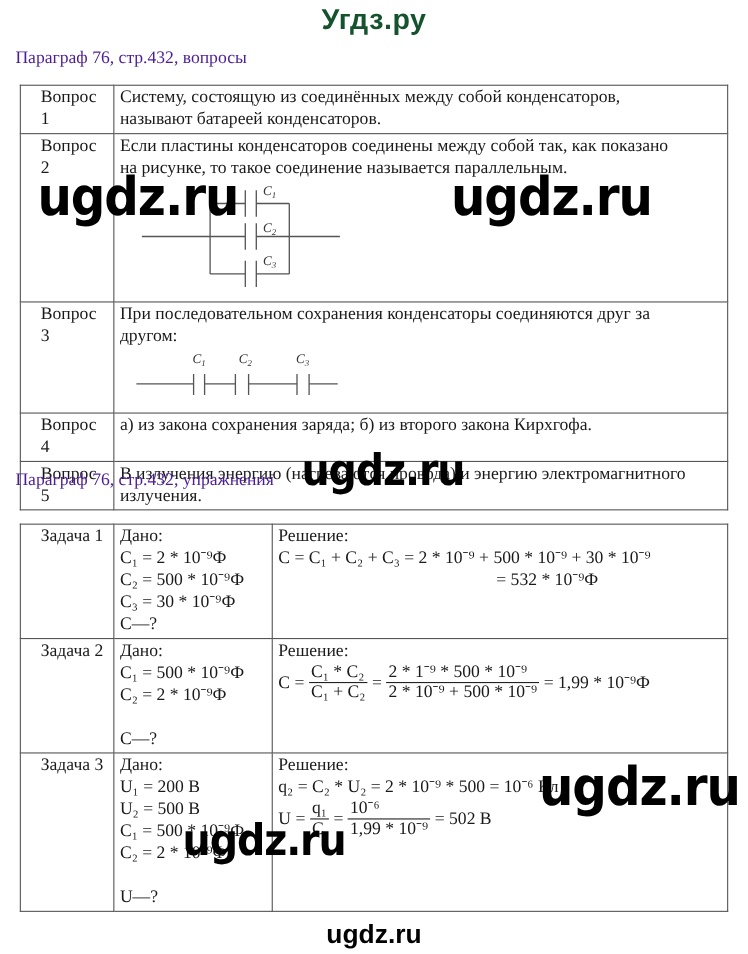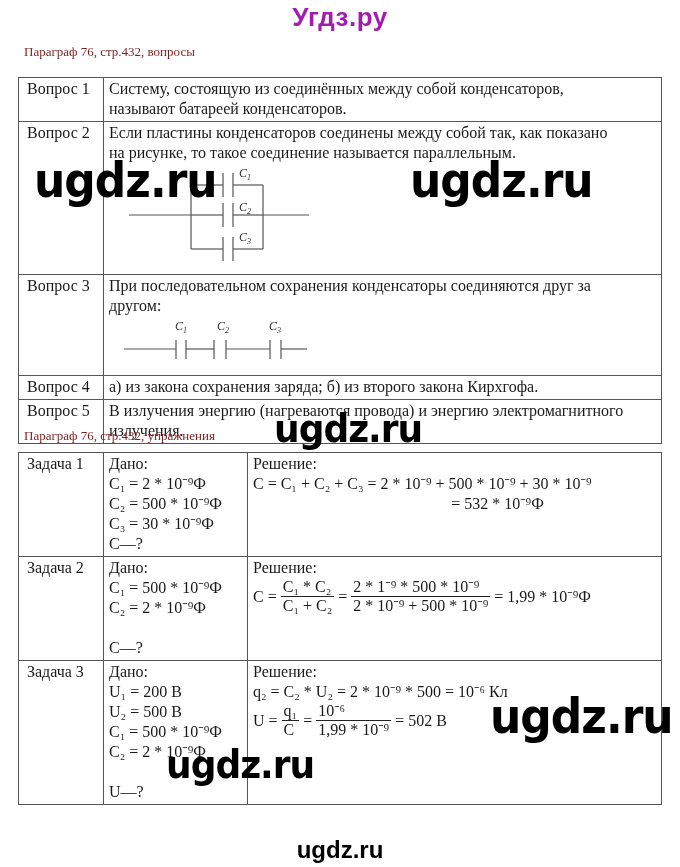--- a/index.html
+++ b/index.html
@@ -1,21 +1,21 @@
 <!DOCTYPE html>
 <html><head>
 <meta charset="utf-8">
 <style>
   html, body { margin: 0; padding: 0; background: #ffffff; }
   body { width: 680px; height: 867px; position: relative; overflow: hidden; color: #1a1a1a; font-family: "Liberation Serif", serif; }
-  .site-title { position: absolute; left: 0; width: 680px; top: 2px; text-align: center; font-family: "Liberation Sans", sans-serif; font-weight: bold; font-size: 26px; color: #a21caf; letter-spacing: 0.5px; }
-  .section-heading { position: absolute; left: 24px; font-size: 13px; color: #7f1d1d; white-space: nowrap; }
+  .site-title { position: absolute; left: 0; width: 680px; top: 2px; text-align: center; font-family: "Liberation Sans", sans-serif; font-weight: bold; font-size: 26px; color: #14532d; letter-spacing: 0.5px; }
+  .section-heading { position: absolute; left: 14px; font-size: 16px; color: #4c1d95; white-space: nowrap; }
   table { position: absolute; border-collapse: collapse; table-layout: fixed; }
   td { border: 1px solid #555; vertical-align: top; font-size: 16px; line-height: 20px; padding: 1px 5px 2px 5px; color: #1a1a1a; }
-  td.label { padding-left: 8px; }
+  td.label { padding-left: 18px; }
   .math { font-family: "Liberation Serif", serif; font-style: normal; white-space: nowrap; }
   .frac { display: inline-block; vertical-align: middle; text-align: left; margin: 0 2px; }
   .frac > span { display: block; padding: 0 2px; line-height: 18px; }
   .frac > span.num { border-bottom: 1px solid #222; }
   .eq-line { display: flex; align-items: center; gap: 2px; white-space: nowrap; }
   .wm { position: absolute; font-family: "DejaVu Sans", sans-serif; font-weight: bold; color: #000; letter-spacing: -1px; white-space: nowrap; }
   .wm.big { font-size: 44px; transform: scaleY(1.1); }
   .wm.mid { font-size: 36px; transform: scaleY(1.1); }
   .wm.small { font-size: 24px; letter-spacing: 0; font-family: "Liberation Sans", sans-serif; }
   svg text { font-family: "Liberation Serif", serif; font-style: italic; }
@@ -105,21 +105,21 @@
     <td>
       <div>В излучения энергию (нагреваются провода) и энергию электромагнитного</div>
       <div>излучения.</div>
     </td>
   </tr>
 </tbody>
   </table>
 
 <div class="section-heading" style="top:428px;">Параграф 76, стр.432, упражнения</div>
 
-<table style="left:18px; top:452px; width:643px;">
+<table style="left:18px; top:476px; width:643px;">
   <colgroup>
       <col style="width:85px">
       <col style="width:144px">
       <col style="width:414px">
     </colgroup>
   <tbody>
       <tr style="height:99px;">
     <td class="label">Задача 1</td>
     <td>
       <div>Дано:</div>

